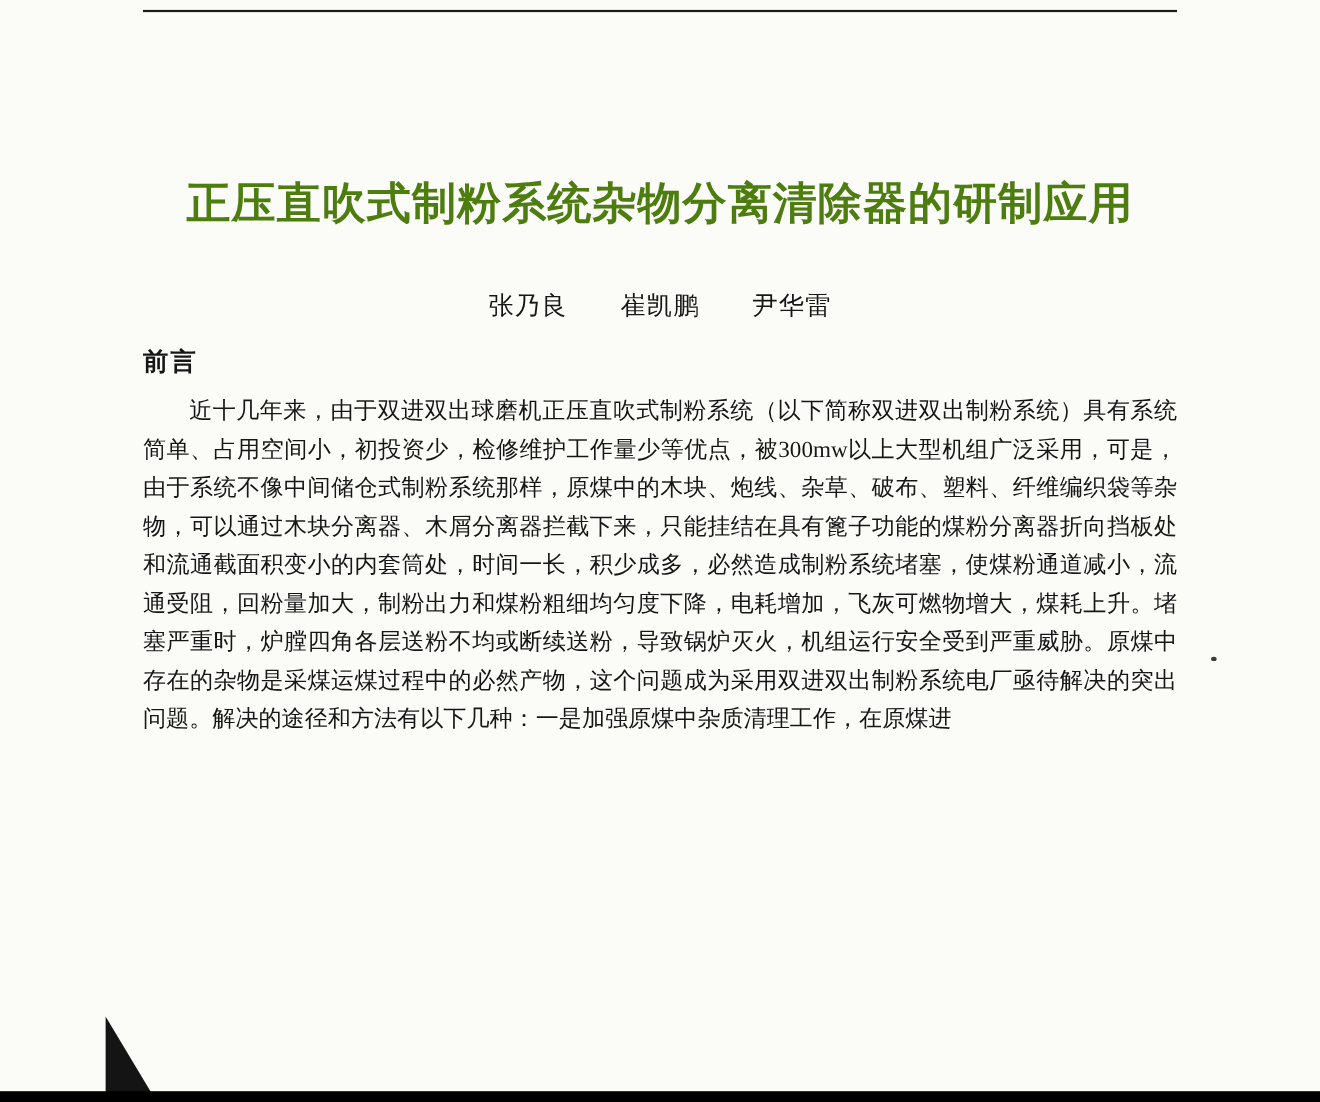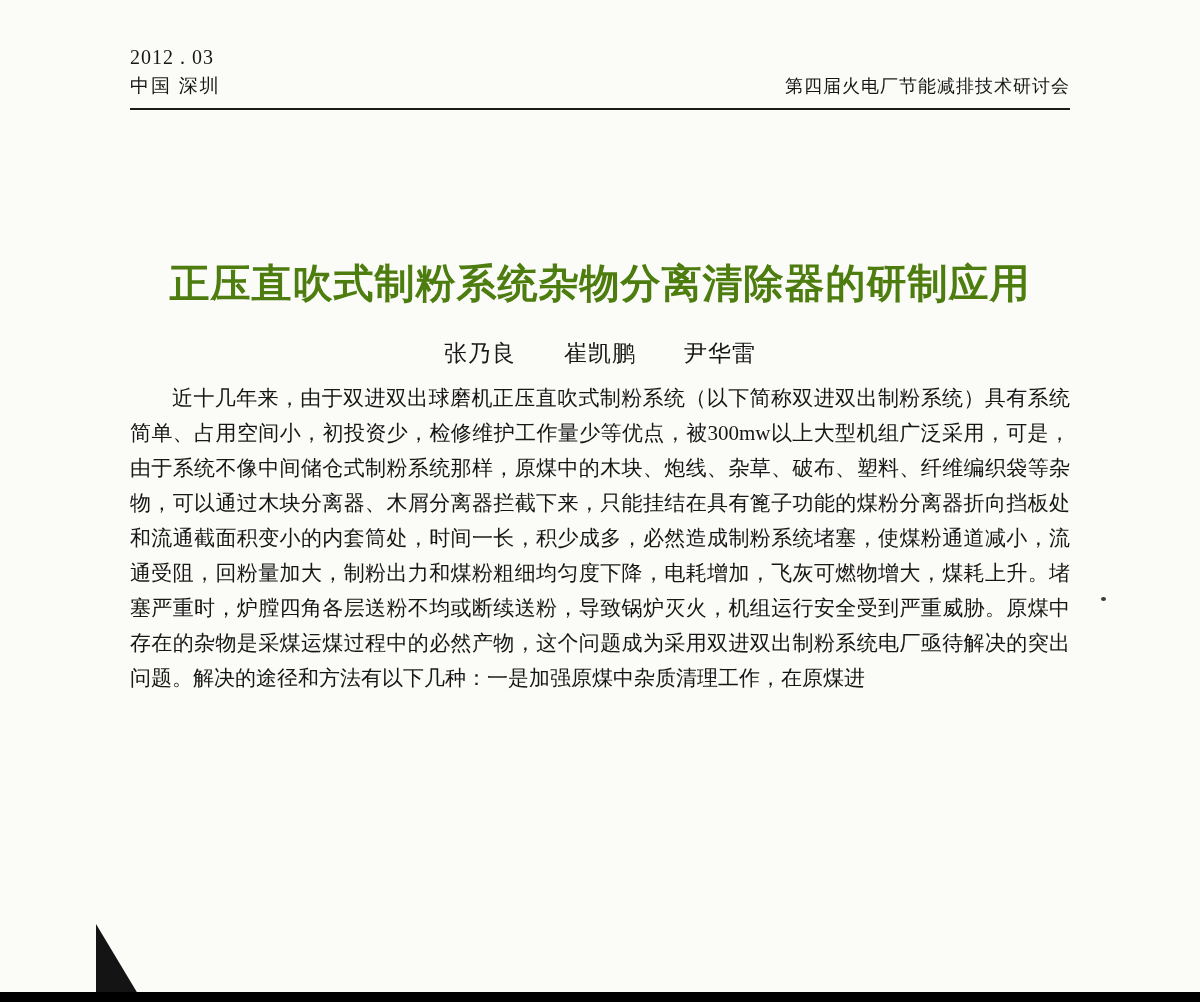--- a/index.html
+++ b/index.html
@@ -41,21 +41,21 @@
     margin-top: 146px;
     text-align: center;
     font-size: 40px;
     font-weight: bold;
     letter-spacing: 1px;
     font-family: "Liberation Sans", "DejaVu Sans", sans-serif;
     color: #4d7c0f;
   }
 
   .authors {
-    margin-top: 27px;
+    margin-top: 50px;
     text-align: center;
     font-size: 23px;
     letter-spacing: 1px;
   }
 
   .affiliation {
     margin-top: 32px;
     text-align: center;
     font-size: 18px;
     font-weight: bold;
@@ -123,37 +123,31 @@
     bottom: 0;
     height: 10px;
     background: #000;
   }
 </style>
 </head>
 <body>
 
 <div class="sheet">
 
-  <header class="header">
-    <div class="header-left">
-      <div class="header-date">2012 . 03</div>
-      <div class="header-loc">中国 深圳</div>
-    </div>
-    <div class="header-conf">第四届火电厂节能减排技术研讨会</div>
-  </header>
 
   <div class="rule"></div>
 
   <h1 class="title">正压直吹式制粉系统杂物分离清除器的研制应用</h1>
 
   <div class="authors">张乃良　　崔凯鹏　　尹华雷</div>
 
 
 
 
+  <h2 class="section-heading">前言</h2>
 
   <p class="body-par">近十几年来，由于双进双出球磨机正压直吹式制粉系统（以下简称双进双出制粉系统）具有系统简单、占用空间小，初投资少，检修维护工作量少等优点，被300mw以上大型机组广泛采用，可是，由于系统不像中间储仓式制粉系统那样，原煤中的木块、炮线、杂草、破布、塑料、纤维编织袋等杂物，可以通过木块分离器、木屑分离器拦截下来，只能挂结在具有篦子功能的煤粉分离器折向挡板处和流通截面积变小的内套筒处，时间一长，积少成多，必然造成制粉系统堵塞，使煤粉通道减小，流通受阻，回粉量加大，制粉出力和煤粉粗细均匀度下降，电耗增加，飞灰可燃物增大，煤耗上升。堵塞严重时，炉膛四角各层送粉不均或断续送粉，导致锅炉灭火，机组运行安全受到严重威胁。原煤中存在的杂物是采煤运煤过程中的必然产物，这个问题成为采用双进双出制粉系统电厂亟待解决的突出问题。解决的途径和方法有以下几种：一是加强原煤中杂质清理工作，在原煤进</p>
 
 </div>
 
 <div class="speck"></div>
 <div class="corner-shadow"></div>
 <div class="bottom-bar"></div>
 
 </body></html>

